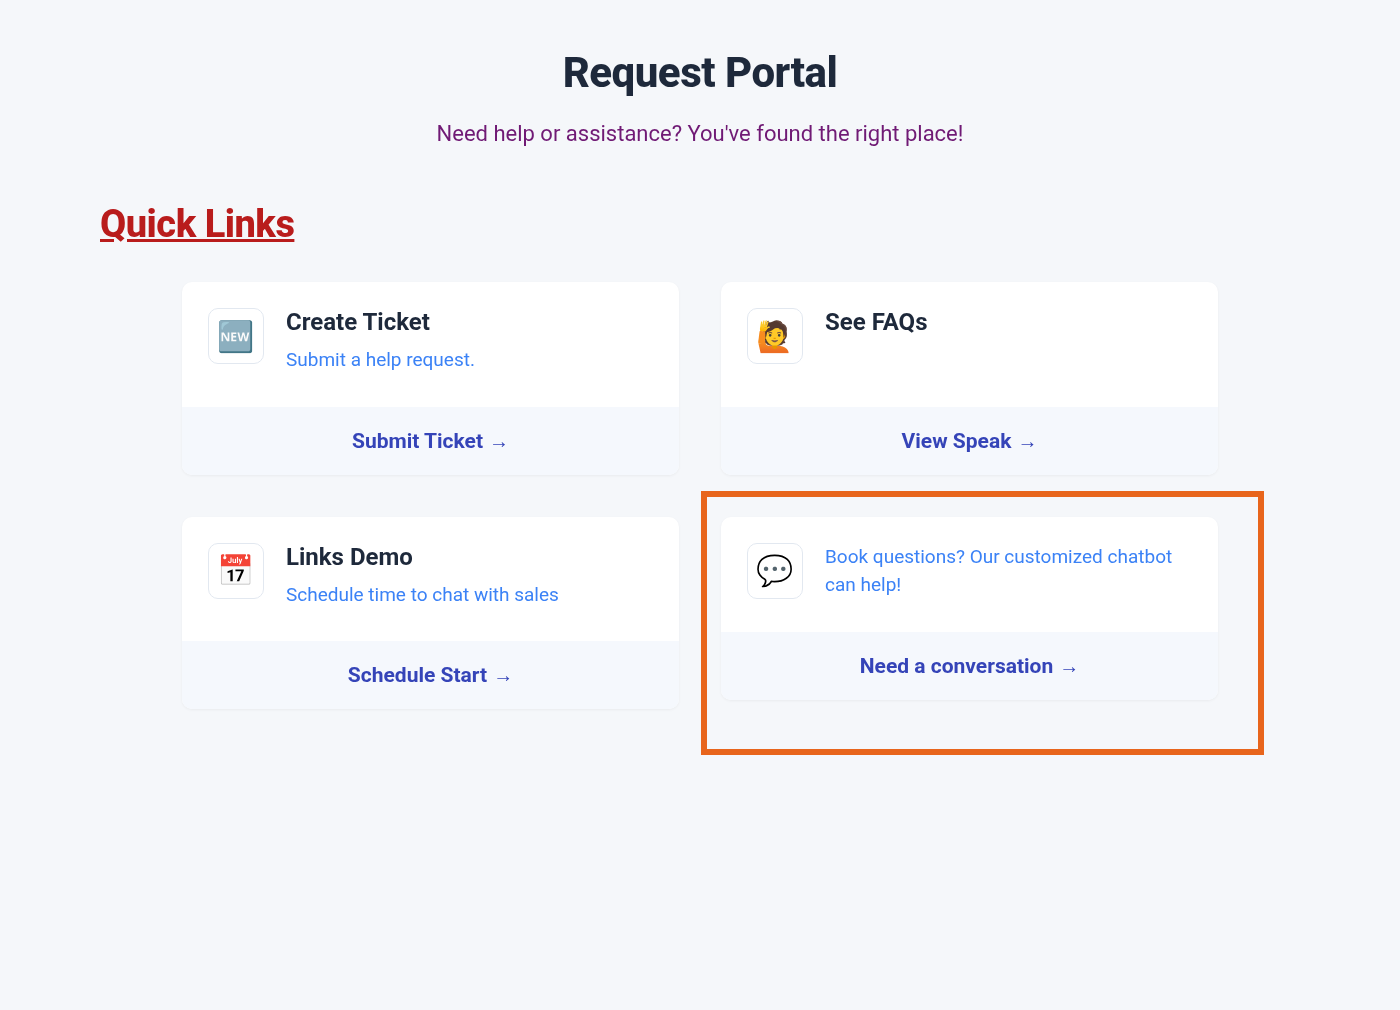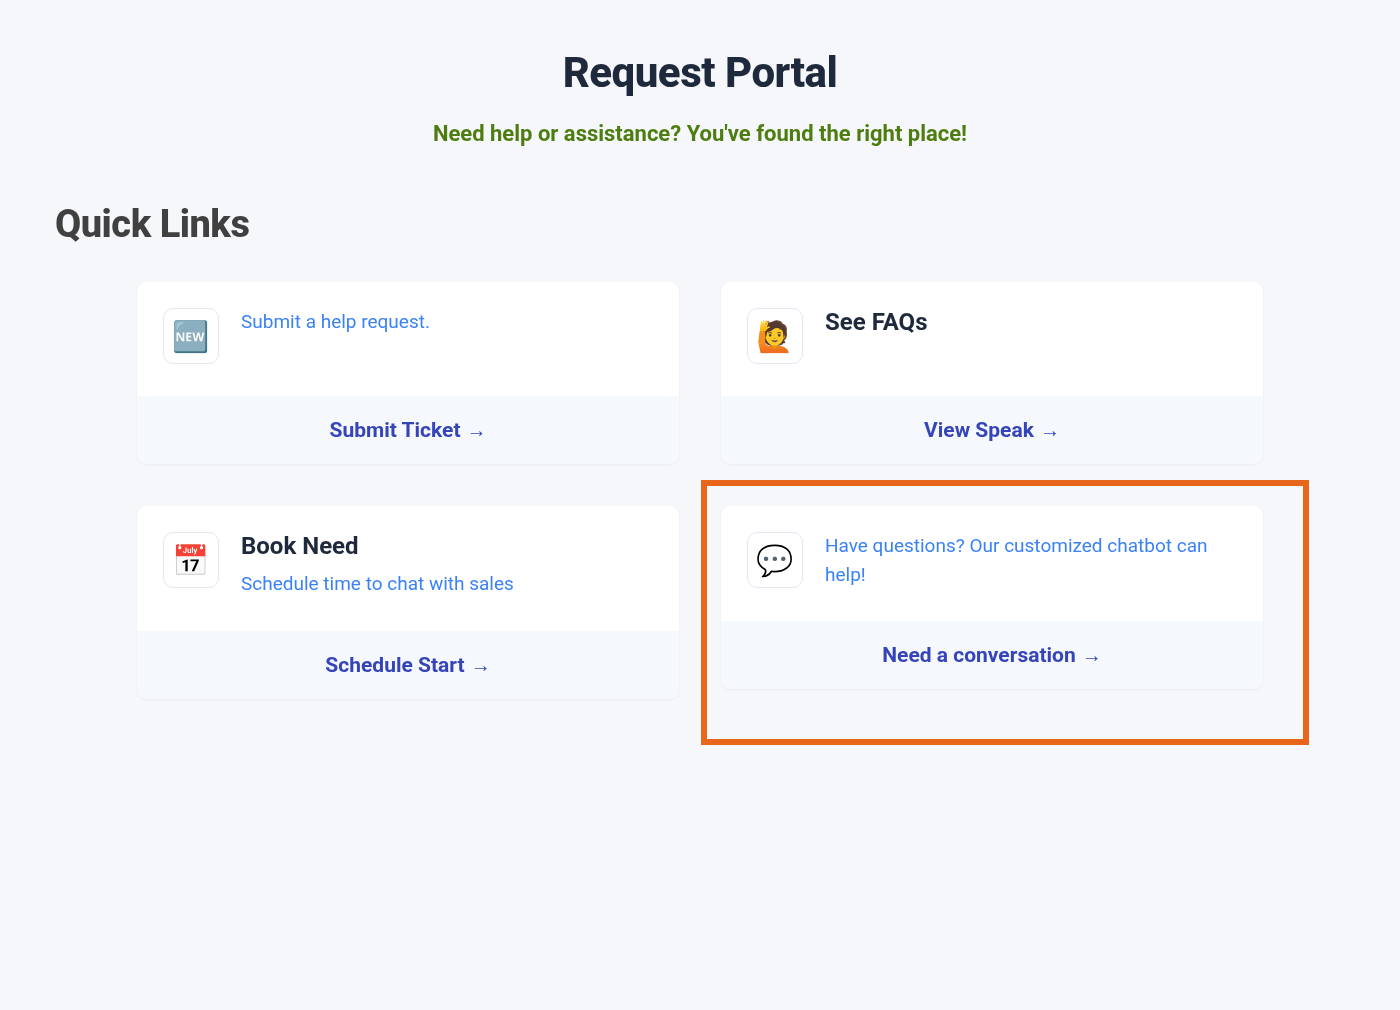--- a/index.html
+++ b/index.html
@@ -8,44 +8,45 @@
       box-sizing: border-box;
     }
     body {
       font-family: -apple-system, BlinkMacSystemFont, "Segoe UI", Roboto, Helvetica, Arial, sans-serif;
       background-color: #f5f7fa;
       width: 1400px;
       height: 1010px;
       overflow: hidden;
     }
     .container {
-      padding: 48px 55px;
+      padding: 48px 100px;
     }
     .header {
       text-align: center;
       margin-bottom: 56px;
     }
     .page-title {
       font-size: 42px;
       font-weight: 800;
       color: #1e293b;
       margin-bottom: 24px;
       letter-spacing: -0.5px;
     }
     .page-subtitle {
       font-size: 22px;
-      color: #4d7c0f;
-      font-weight: 700;
+      color: #701a75;
+      font-weight: 400;
     }
     .section-title {
       font-size: 38px;
       font-weight: 800;
-      color: #404040;
+      color: #b91c1c;
       margin-bottom: 36px;
       letter-spacing: -0.5px;
+      text-decoration: underline;
     }
     .cards-grid {
       display: grid;
       grid-template-columns: 1fr 1fr;
       gap: 42px;
       padding: 0 82px;
     }
     .card {
       background: #ffffff;
       border-radius: 10px;
@@ -127,20 +128,21 @@
   </div>
 
   <h2 class="section-title">Quick Links</h2>
 
   <div class="cards-grid">
 
     <div class="card">
       <div class="card-body">
         <div class="card-icon-wrap">🆕</div>
         <div class="card-text">
+          <div class="card-title">Create Ticket</div>
           <div class="card-desc">Submit a help request.</div>
         </div>
       </div>
       <div class="card-footer">
         <span class="card-action">
           <span>Submit Ticket</span>
           <span class="arrow">→</span>
         </span>
       </div>
     </div>
@@ -157,38 +159,38 @@
           <span>View Speak</span>
           <span class="arrow">→</span>
         </span>
       </div>
     </div>
 
     <div class="card">
       <div class="card-body">
         <div class="card-icon-wrap">📅</div>
         <div class="card-text">
-          <div class="card-title">Book Need</div>
+          <div class="card-title">Links Demo</div>
           <div class="card-desc">Schedule time to chat with sales</div>
         </div>
       </div>
       <div class="card-footer">
         <span class="card-action">
           <span>Schedule Start</span>
           <span class="arrow">→</span>
         </span>
       </div>
     </div>
 
     <div class="highlight-wrap">
       <div class="card">
         <div class="card-body">
           <div class="card-icon-wrap">💬</div>
           <div class="card-text">
-            <div class="card-desc">Have questions? Our customized chatbot can help!</div>
+            <div class="card-desc">Book questions? Our customized chatbot can help!</div>
           </div>
         </div>
         <div class="card-footer">
           <span class="card-action">
             <span>Need a conversation</span>
             <span class="arrow">→</span>
           </span>
         </div>
       </div>
       <div class="highlight-box"></div>

